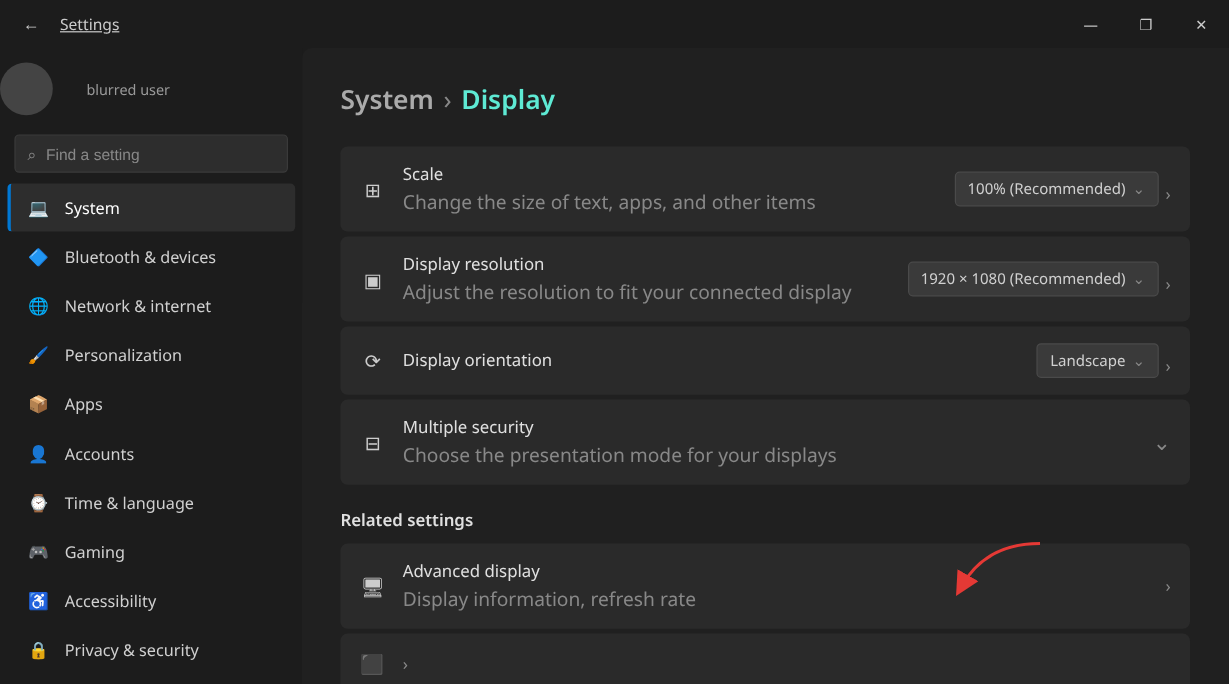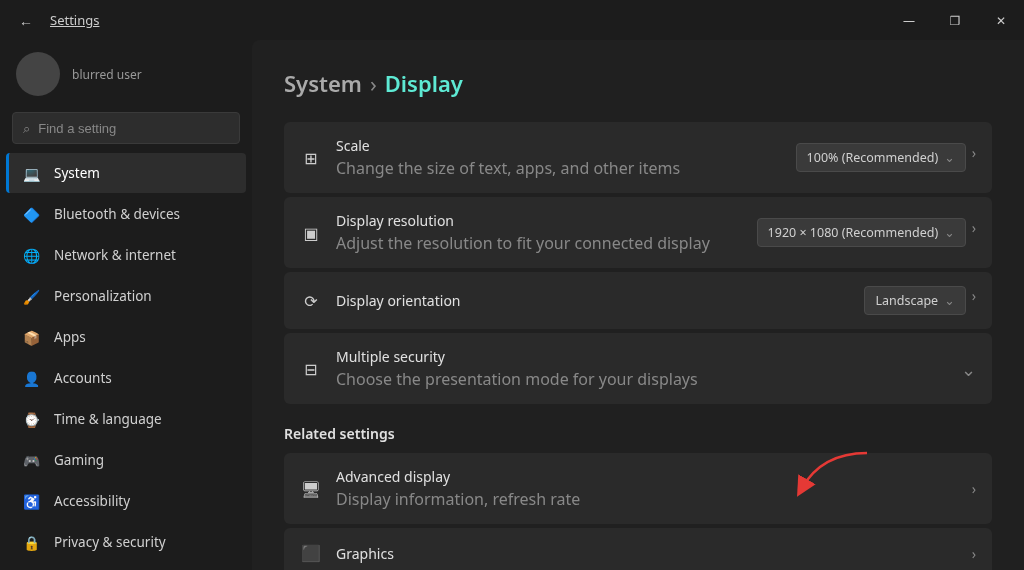--- a/index.html
+++ b/index.html
@@ -72,22 +72,22 @@
       background: #1c1c1c;
       display: flex;
       flex-direction: column;
       padding: 0;
       overflow-y: auto;
       flex-shrink: 0;
     }
     .sidebar-profile {
       display: flex;
       align-items: center;
-      gap: 12px;
-      padding: 12px 16px 16px 16px;
+      gap: 28px;
+      padding: 12px 16px 16px 0;
     }
     .avatar {
       width: 44px;
       height: 44px;
       border-radius: 50%;
       background: #444;
       flex-shrink: 0;
     }
     .profile-text {
       font-size: 12px;
@@ -189,21 +189,21 @@
       color: #e0e0e0;
       font-weight: 400;
     }
     .card-subtitle {
       font-size: 16px;
       color: #888;
       margin-top: 2px;
     }
     .card-control {
       display: flex;
-      align-items: flex-start;
+      align-items: flex-end;
       gap: 6px;
     }
     .card-dropdown {
       background: #3a3a3a;
       border: 1px solid #4a4a4a;
       border-radius: 4px;
       color: #d0d0d0;
       font-size: 12.5px;
       padding: 5px 10px;
       cursor: pointer;
@@ -399,23 +399,19 @@
           <div class="settings-card">
     <span class="card-icon">🖥</span>
     <div class="card-text">
       <div class="card-title">Advanced display</div>
       <div class="card-subtitle">Display information, refresh rate</div>
     </div>
     <span class="chevron-right">›</span>
   </div>
           <div class="settings-card">
     <span class="card-icon">⬛</span>
-    <div class="card-text">
-      <div class="card-title">Graphics</div>
-
-    </div>
     <span class="chevron-right">›</span>
   </div>
         </div>
     </div>
 
   </div>
 </div>
 
 </body></html>

